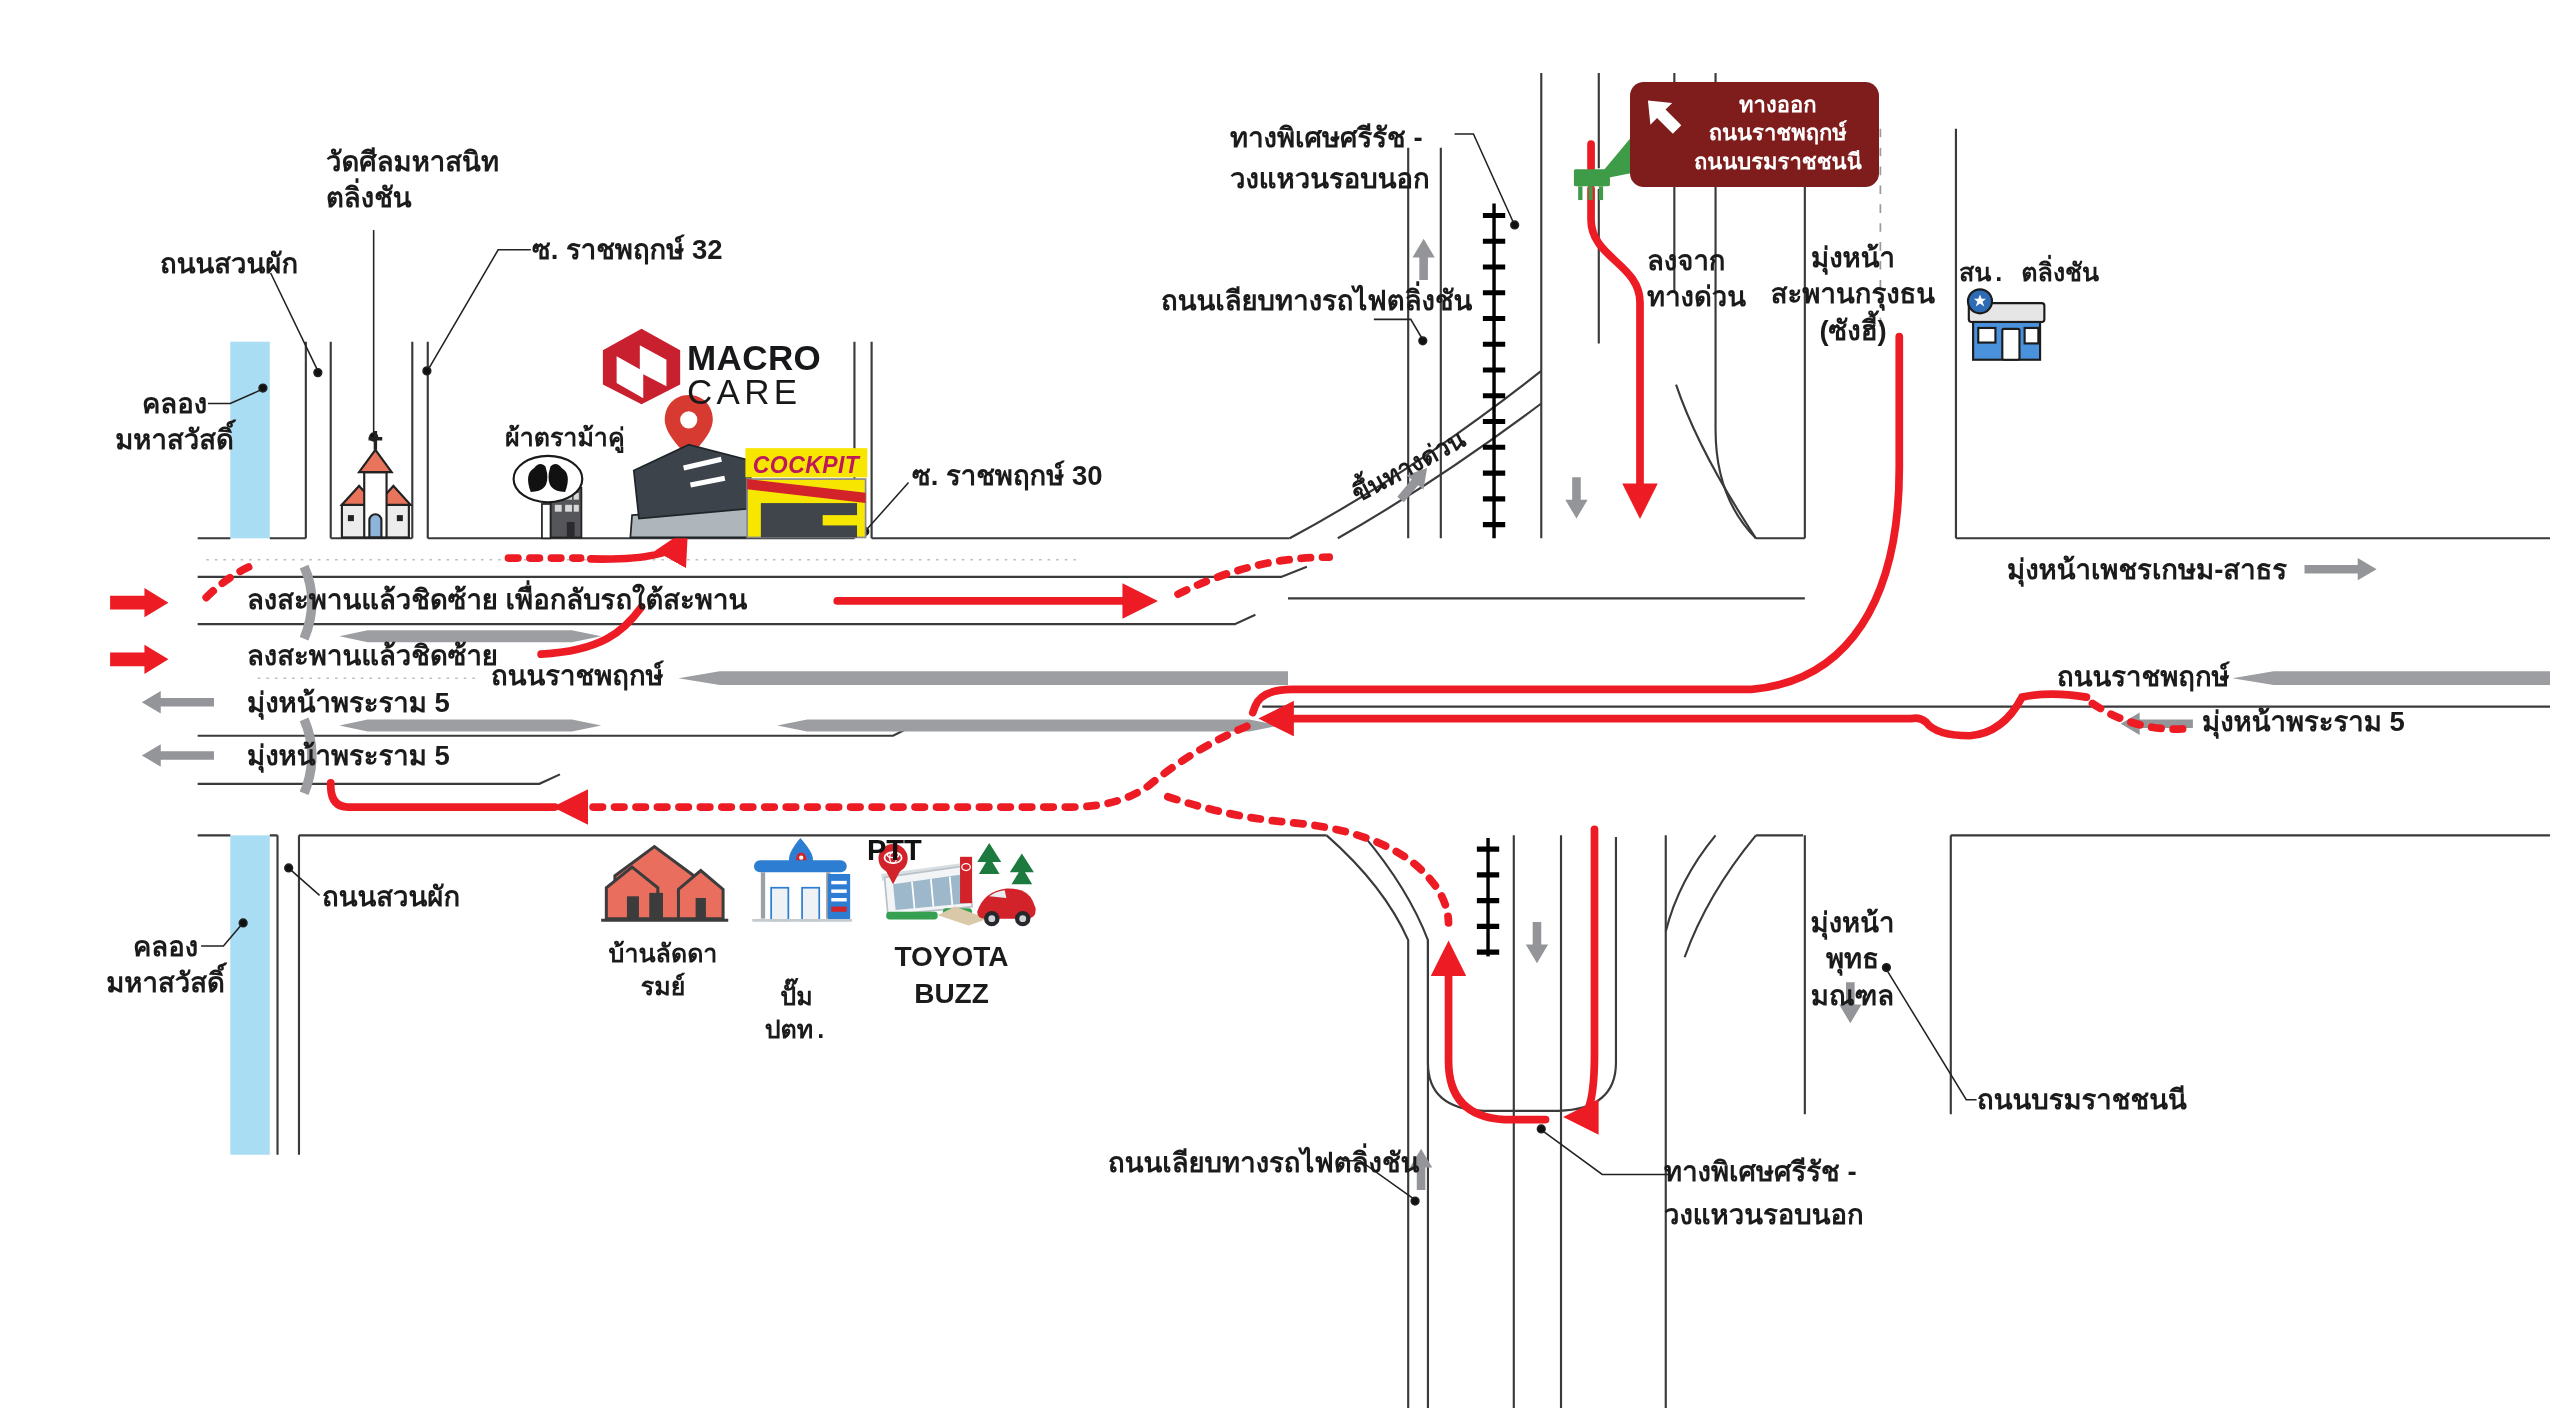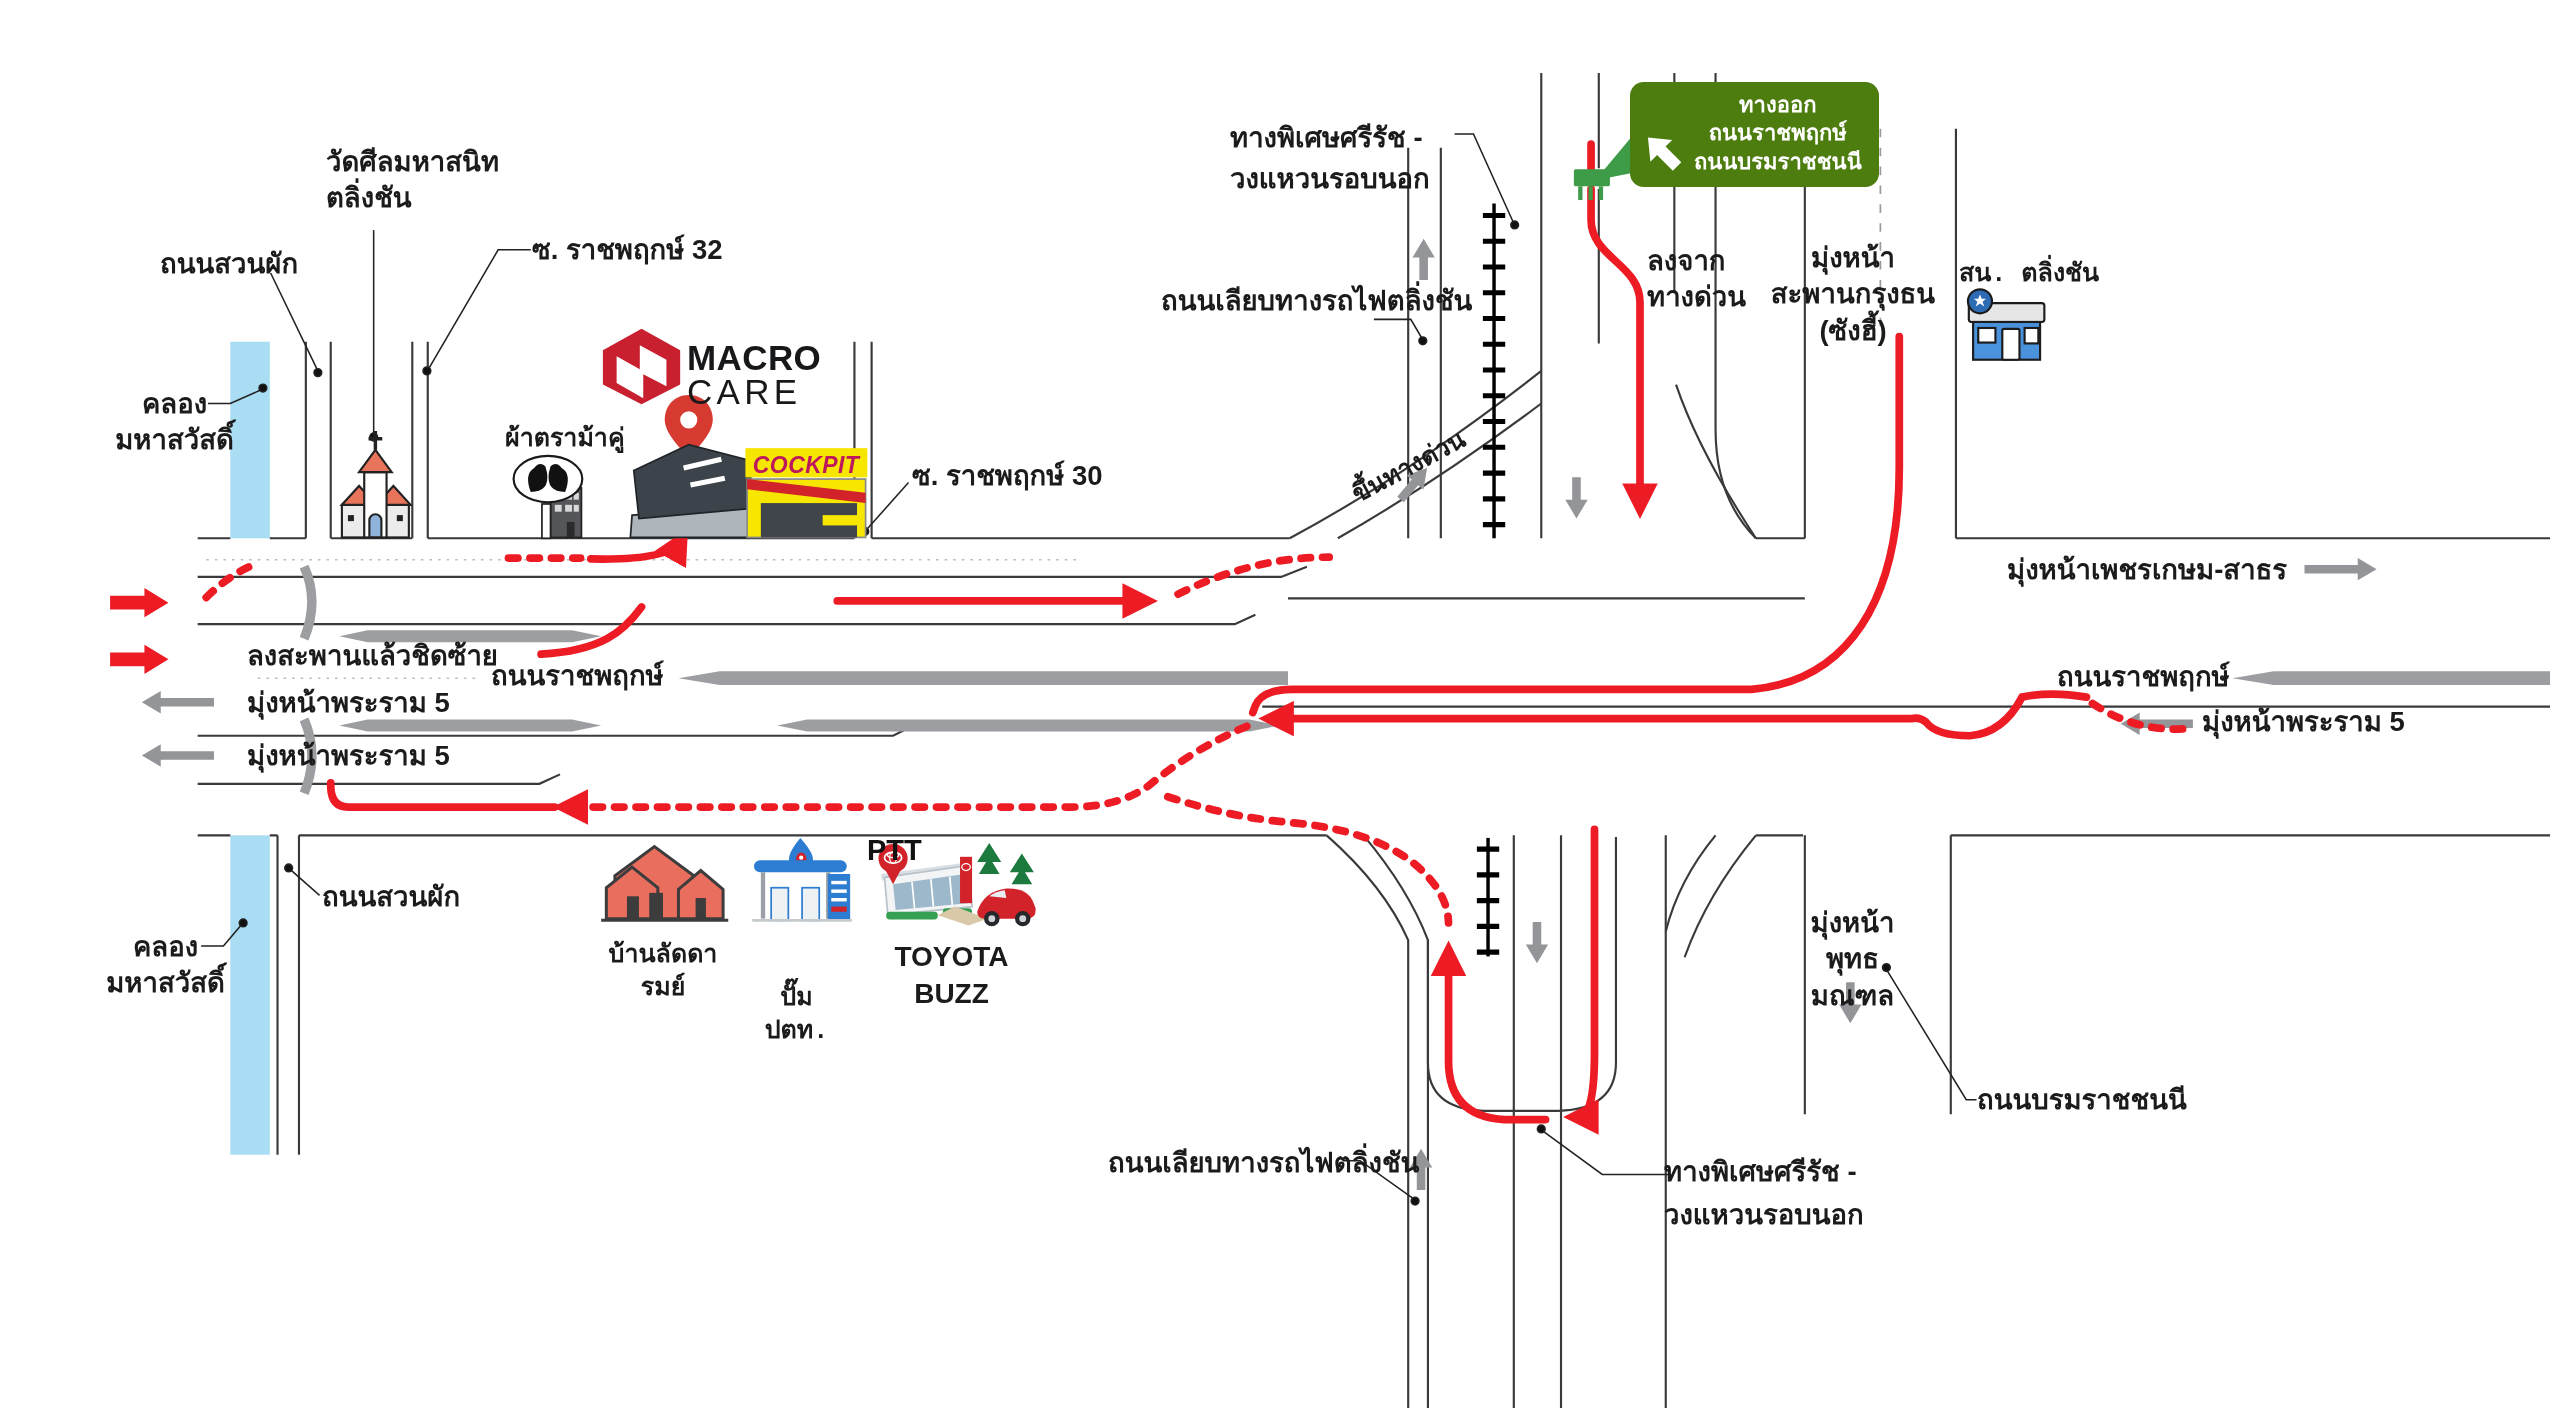--- a/index.html
+++ b/index.html
@@ -10,23 +10,23 @@
   .lbl{position:absolute;color:#1b1b1b;font-weight:600;font-size:27.5px;
        line-height:1.32;white-space:pre-line;}
   .c{text-align:center;}
   .sm{font-size:25px;font-family:Liberation Mono, monospace;}
   .rot{transform:rotate(-28deg);transform-origin:left top;font-size:25px;}
   .macro1{font-size:35px;font-weight:800;letter-spacing:0.4px;color:#17181a;}
   .macro2{font-size:35px;font-weight:300;letter-spacing:4.3px;color:#17181a;}
   .cockpit-text{width:122px;text-align:center;font-size:23px;font-weight:800;
        font-style:italic;letter-spacing:0.4px;color:#be185d;}
   .ptt{font-size:29px;font-weight:600;color:#111;}
-  .badge{position:absolute;left:1630px;top:82px;background:#4d7c0f;color:#fff;
+  .badge{position:absolute;left:1630px;top:82px;background:#7f1d1d;color:#fff;
        border-radius:13.7px;padding:8.6px 17px 10.3px 10.3px;display:flex;
-       align-items:flex-end;gap:8.6px;z-index:5;}
+       align-items:flex-start;gap:8.6px;z-index:5;}
   .badge .txt{font-size:22px;font-weight:600;line-height:1.3;text-align:center;}
 </style>
 </head>
 <body>
 
 <div class="stage">
 
 <svg width="2576" height="1414" viewBox="0 0 3000 1647">
   <defs>
     <marker id="mr" viewBox="0 0 10 10" refX="6" refY="5" markerWidth="4.6" markerHeight="4.6" orient="auto">
@@ -323,20 +323,21 @@
 วงแหวนรอบนอก</div>
 <div class="lbl" style="left:1161px;top:283px;">ถนนเลียบทางรถไฟตลิ่งชัน</div>
 <div class="lbl rot" style="left:1346px;top:481px;">ขึ้นทางด่วน</div>
 <div class="lbl" style="left:1647px;top:243px;">ลงจาก
 ทางด่วน</div>
 <div class="lbl c" style="left:1767px;top:240px;width:172px;">มุ่งหน้า
 สะพานกรุงธน
 (ซังฮี้)</div>
 <div class="lbl sm" style="left:1959px;top:258px;">สน. ตลิ่งชัน</div>
 
+<div class="lbl" style="left:247px;top:582px;">ลงสะพานแล้วชิดซ้าย เพื่อกลับรถใต้สะพาน</div>
 <div class="lbl" style="left:247px;top:638px;">ลงสะพานแล้วชิดซ้าย</div>
 <div class="lbl" style="left:491px;top:658px;">ถนนราชพฤกษ์</div>
 <div class="lbl" style="left:247px;top:685px;">มุ่งหน้าพระราม 5</div>
 <div class="lbl" style="left:247px;top:738px;">มุ่งหน้าพระราม 5</div>
 
 <div class="lbl" style="left:2007px;top:552px;">มุ่งหน้าเพชรเกษม-สาธร</div>
 <div class="l lbl" style="left:2057px;top:659px;">ถนนราชพฤกษ์</div>
 <div class="lbl" style="left:2202px;top:704px;">มุ่งหน้าพระราม 5</div>
 
 <div class="lbl c sm" style="left:592px;top:939px;width:142px;">บ้านลัดดารมย์</div>

